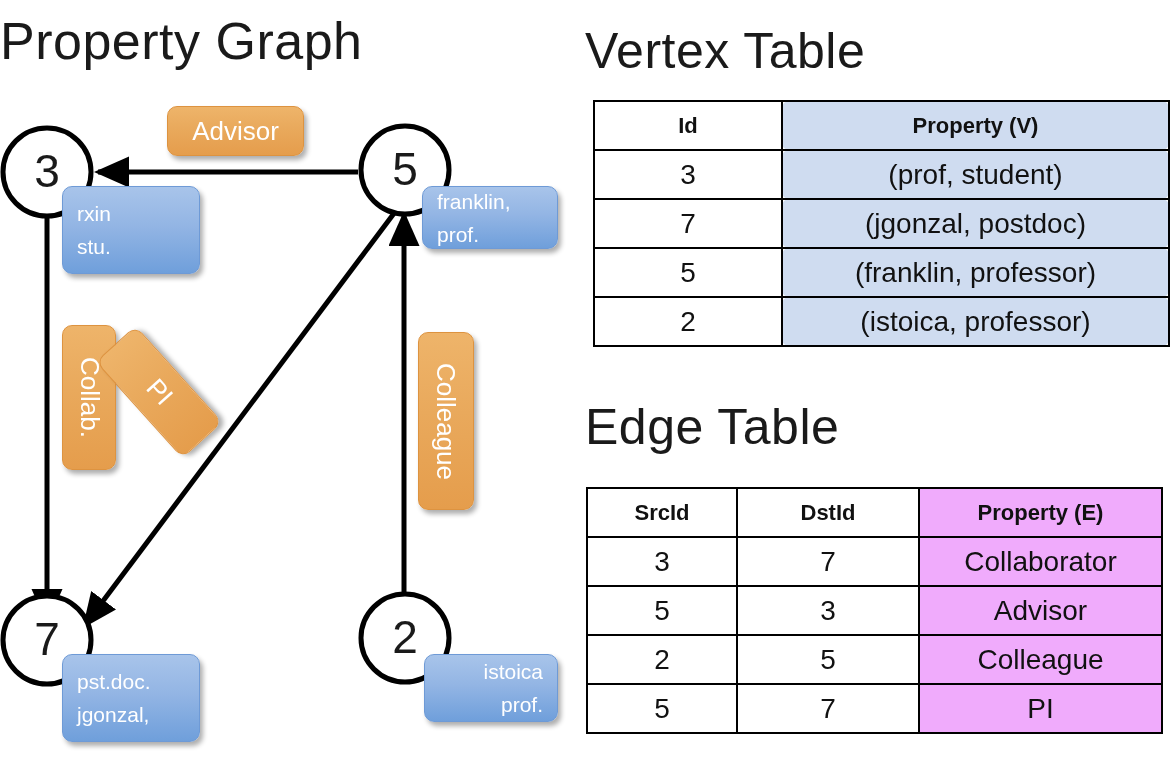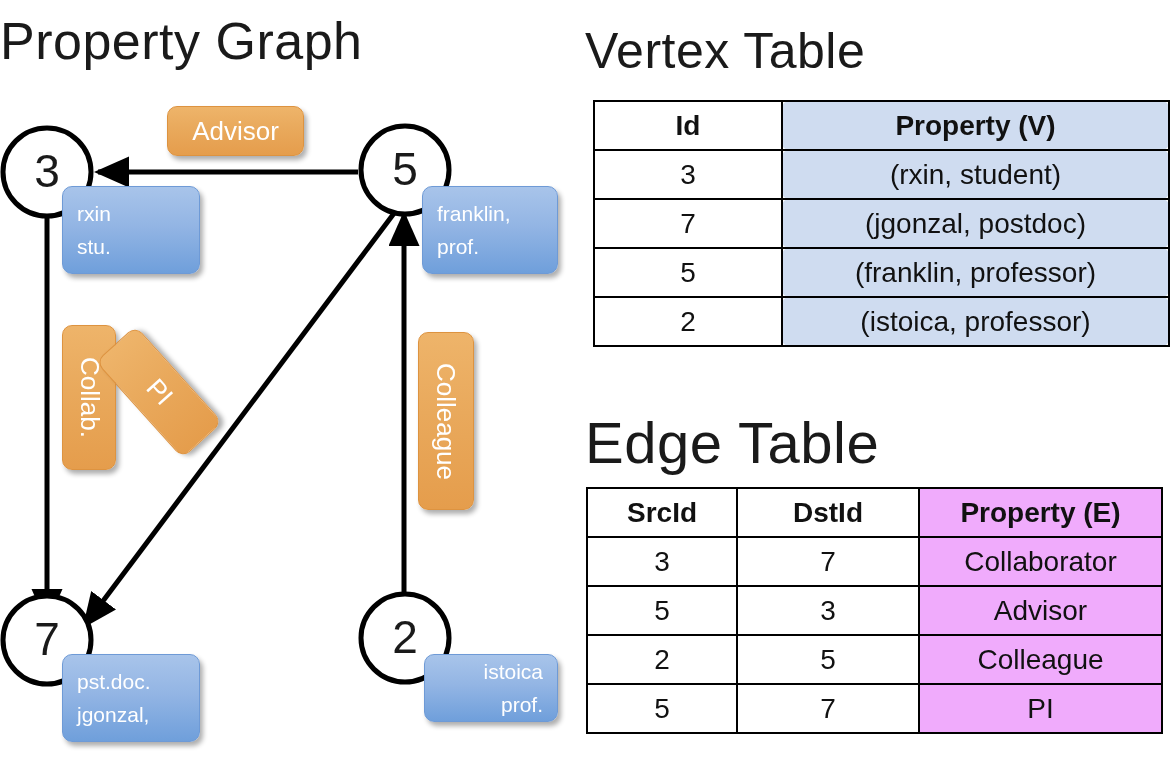--- a/index.html
+++ b/index.html
@@ -38,23 +38,22 @@
     top: 10px;
     width: 585px;
     font-size: 50px;
     line-height: 58px;
     margin-top: 12px;
   }
   #title-edge-table {
     left: 585px;
     top: 398px;
     width: 585px;
-    font-size: 58px;
+    font-size: 50px;
     line-height: 58px;
-    margin-top: 16px;
   }
 
   
   #graph-panel {
     position: absolute;
     left: 0;
     top: 80px;
     width: 585px;
     height: 680px;
   }
@@ -126,21 +125,21 @@
     font-weight: 300;
     font-size: 28px;
     color: #111111;
     padding: 0;
     height: 47px;
     line-height: 47px;
     white-space: nowrap;
   }
   .data-table th {
     font-weight: 700;
-    font-size: 28px;
+    font-size: 22px;
     margin-left: 44px;
   }
   .cell-plain { background: #ffffff; }
   .cell-vertex { background: #cfdcf0; border-radius: 7px; }
   .cell-edge { background: #f0abfc; }
 
   #vertex-table { left: 593px; top: 100px; width: 575px; }
   #edge-table   { left: 586px; top: 487px; width: 575px; }
   #vertex-table .col-id   { width: 188px; }
   #vertex-table .col-prop { width: 387px; }
@@ -194,21 +193,21 @@
       <circle class="node-circle" cx="405" cy="558" r="44"></circle>
       <text class="node-label" x="405" y="561">2</text>
     </g>
   </svg>
 
   <div class="prop-box blue" style="left:62px; top:106px; width:138px; height:88px;">
     <span class="line">rxin</span>
     <span class="line">stu.</span>
   </div>
 
-  <div class="prop-box blue" style="left:422px; top:106px; width:136px; height:88px;">
+  <div class="prop-box blue" style="left:422px; top:106px; width:136px; height:63px;">
     <span class="line">franklin,</span>
     <span class="line">prof.</span>
   </div>
 
   <div class="prop-box blue" style="left:62px; top:574px; width:138px; height:88px;">
     <span class="line">pst.doc.</span>
     <span class="line">jgonzal,</span>
   </div>
 
   <div class="prop-box blue" style="left:424px; top:574px; width:134px; height:68px;text-align:right;">
@@ -240,21 +239,21 @@
   </colgroup>
   <thead>
     <tr>
       <th class="cell-plain">Id</th>
       <th class="cell-vertex">Property (V)</th>
     </tr>
   </thead>
   <tbody>
     <tr>
       <td class="cell-plain">3</td>
-      <td class="cell-vertex">(rxin, student)</td>
+      <td class="cell-vertex">(prof, student)</td>
     </tr>
     <tr>
       <td class="cell-plain">7</td>
       <td class="cell-vertex">(jgonzal, postdoc)</td>
     </tr>
     <tr>
       <td class="cell-plain">5</td>
       <td class="cell-vertex">(franklin, professor)</td>
     </tr>
     <tr>

